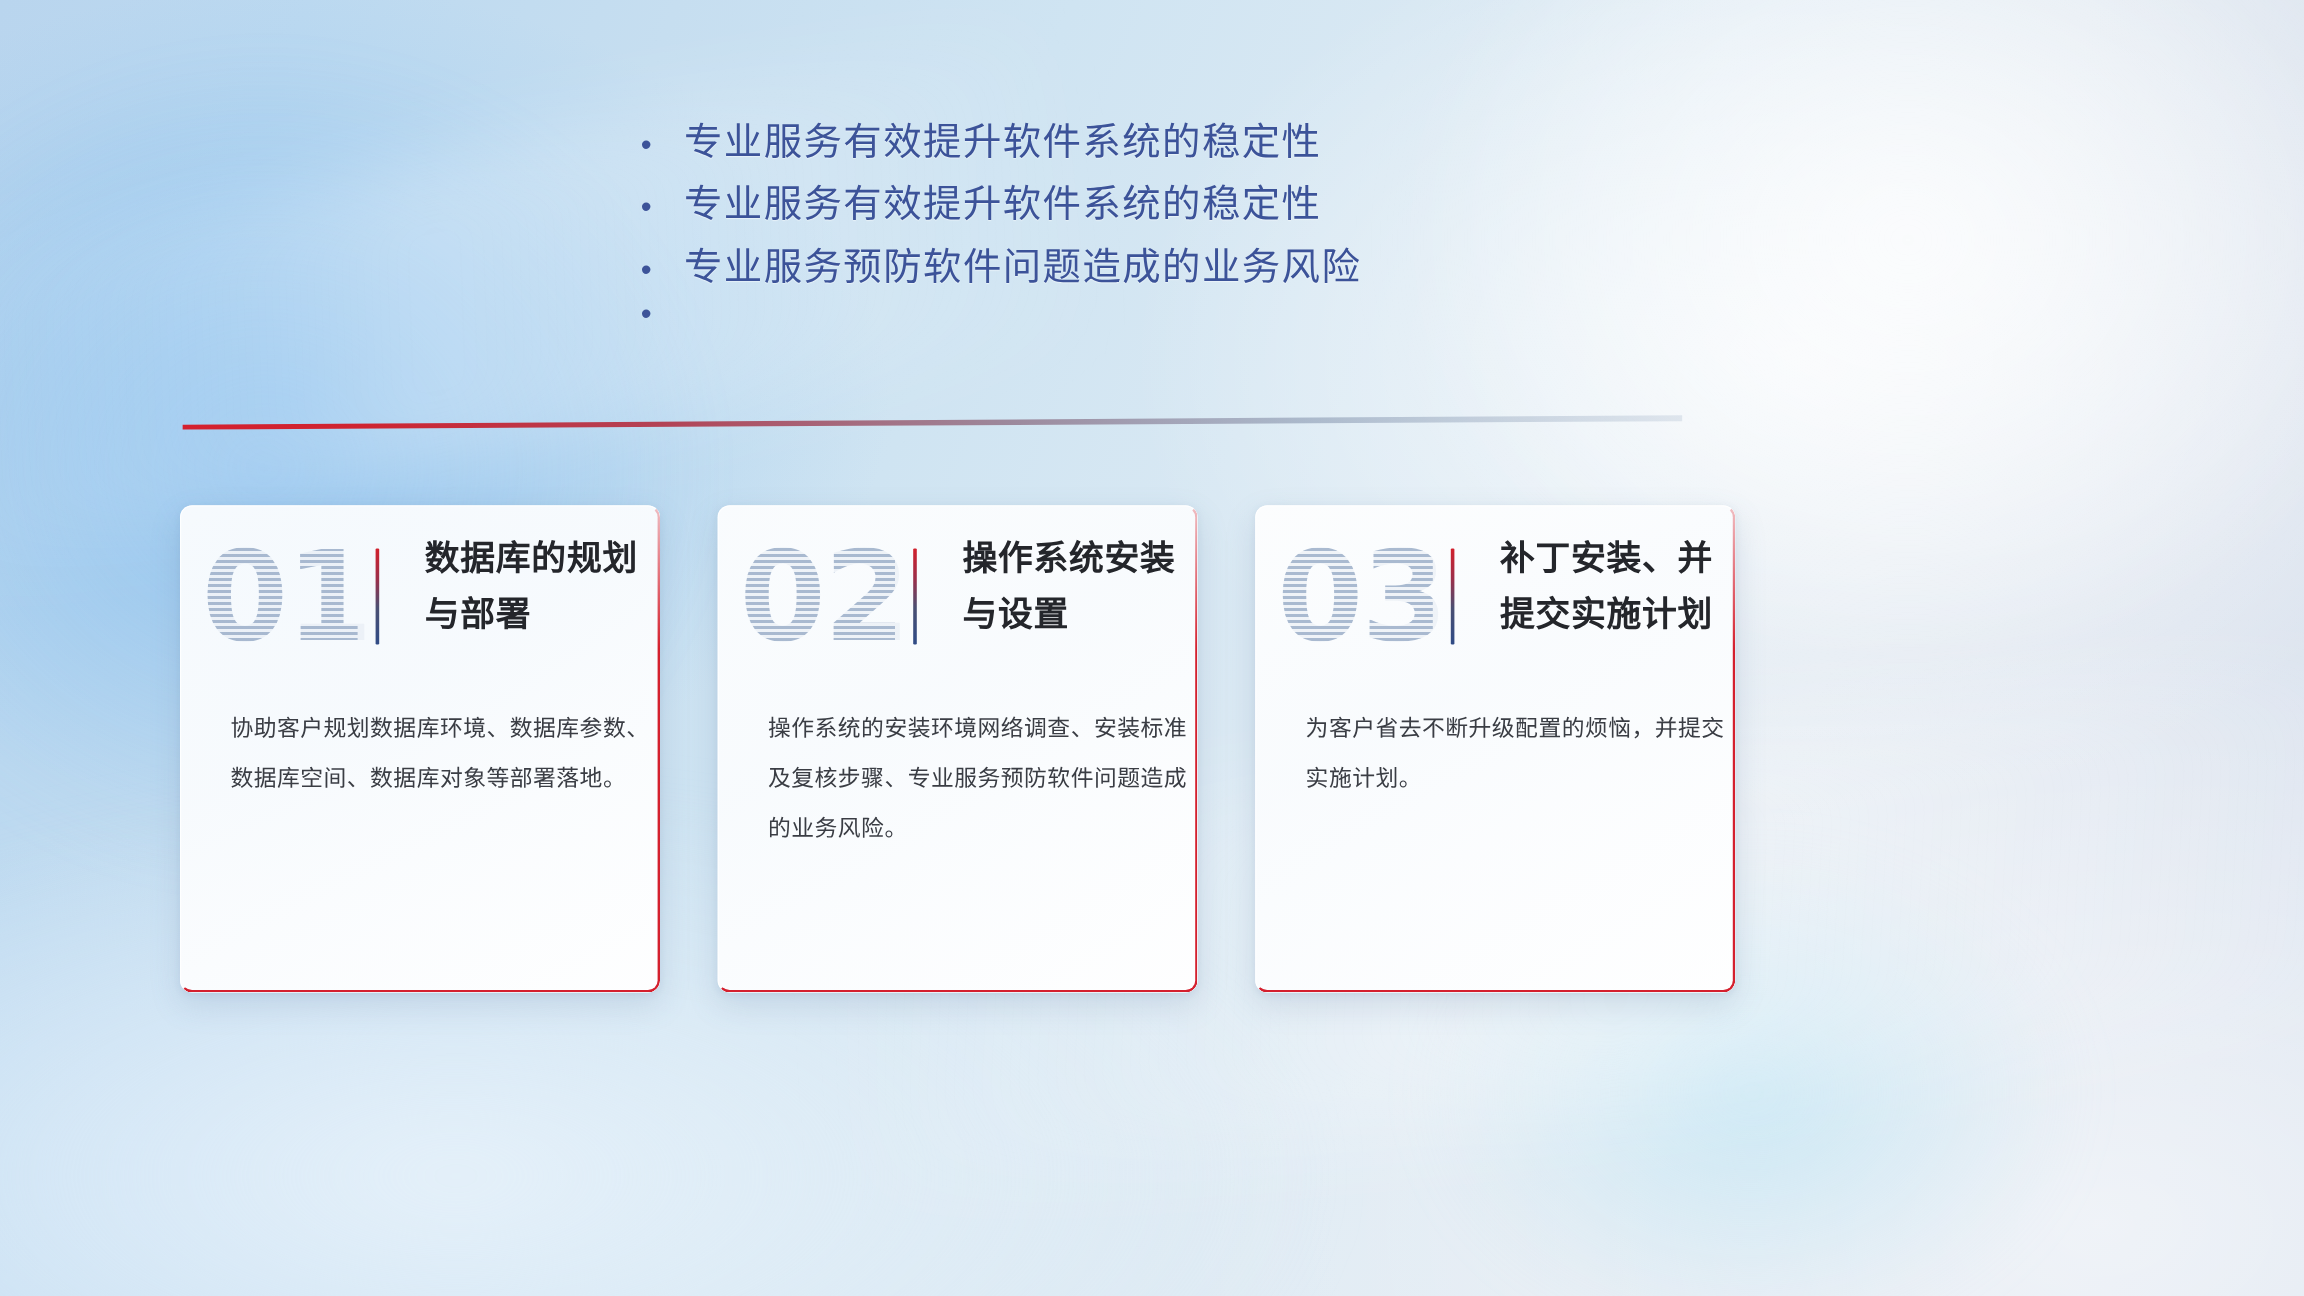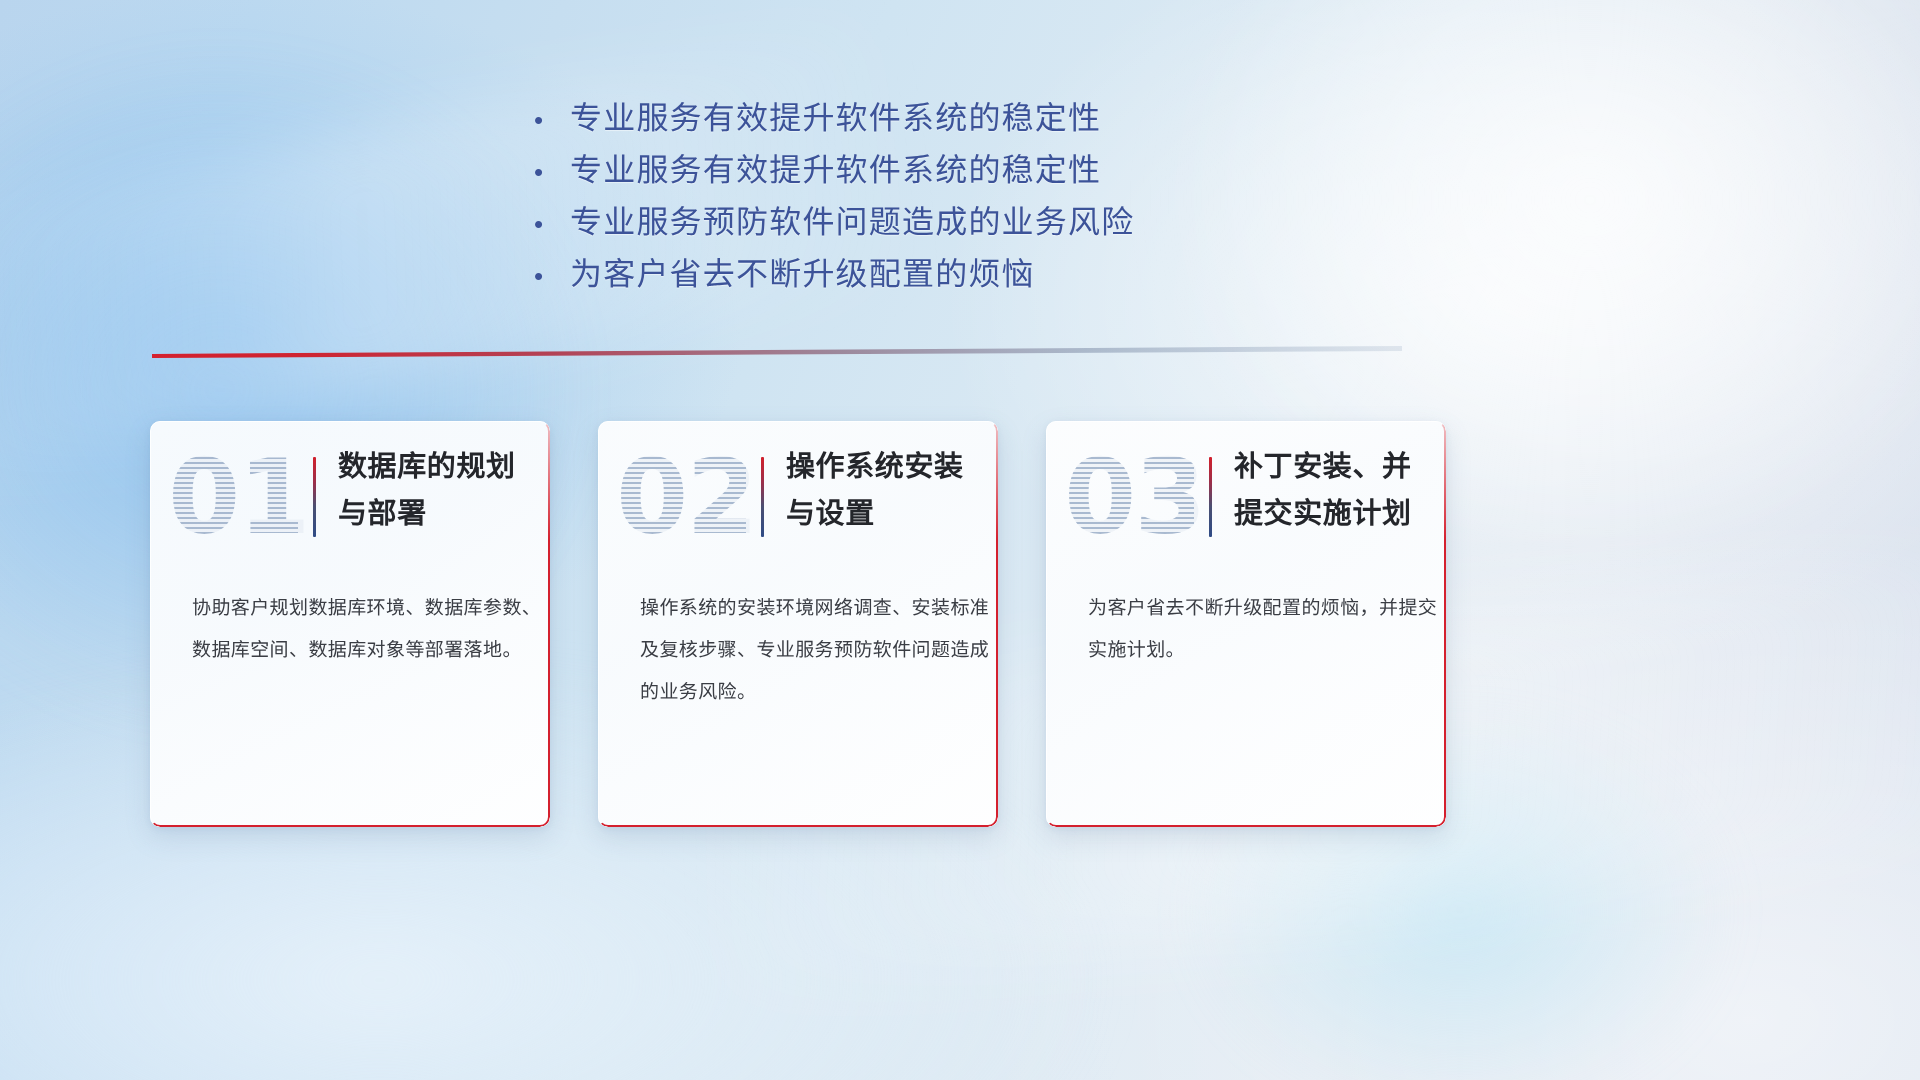--- a/index.html
+++ b/index.html
@@ -198,21 +198,21 @@
   }
   .card-rule {
     position:absolute;
     left:163px; top:36px;
     width:3px; height:80px;
     background:linear-gradient(to bottom, #d2202c 0%, #9b2f4a 32%, #4a4f72 62%, #2f4b86 100%);
     border-radius:1px;
   }
   .card-title {
     position:absolute;
-    left:188px; top:22px;
+    left:204px; top:22px;
     width:200px;
     font-size:29px;
     line-height:47px;
     font-weight:700;
     color:#24262b;
     letter-spacing:0.6px;
   }
   .card-body {
     position:absolute;
     left:26px; top:166px;
@@ -248,21 +248,20 @@
       <span class="bullet-text">专业服务有效提升软件系统的稳定性</span>
     </div>
 
     <div class="bullet-row">
       <span class="bullet-dot">•</span>
       <span class="bullet-text">专业服务预防软件问题造成的业务风险</span>
     </div>
 
     <div class="bullet-row">
       <span class="bullet-dot">•</span>
-      <span class="bullet-text">为客户省去不断升级配置的烦恼</span>
     </div>
 
   </div>
 
   <svg id="divider" viewBox="0 0 1250 20" preserveAspectRatio="none">
     <defs>
       <linearGradient id="divgrad" x1="0" y1="0" x2="1" y2="0">
         <stop offset="0" stop-color="#d4202e" stop-opacity="1"></stop>
         <stop offset="0.12" stop-color="#cf2431" stop-opacity="1"></stop>
         <stop offset="0.32" stop-color="#b23a4d" stop-opacity="0.95"></stop>

